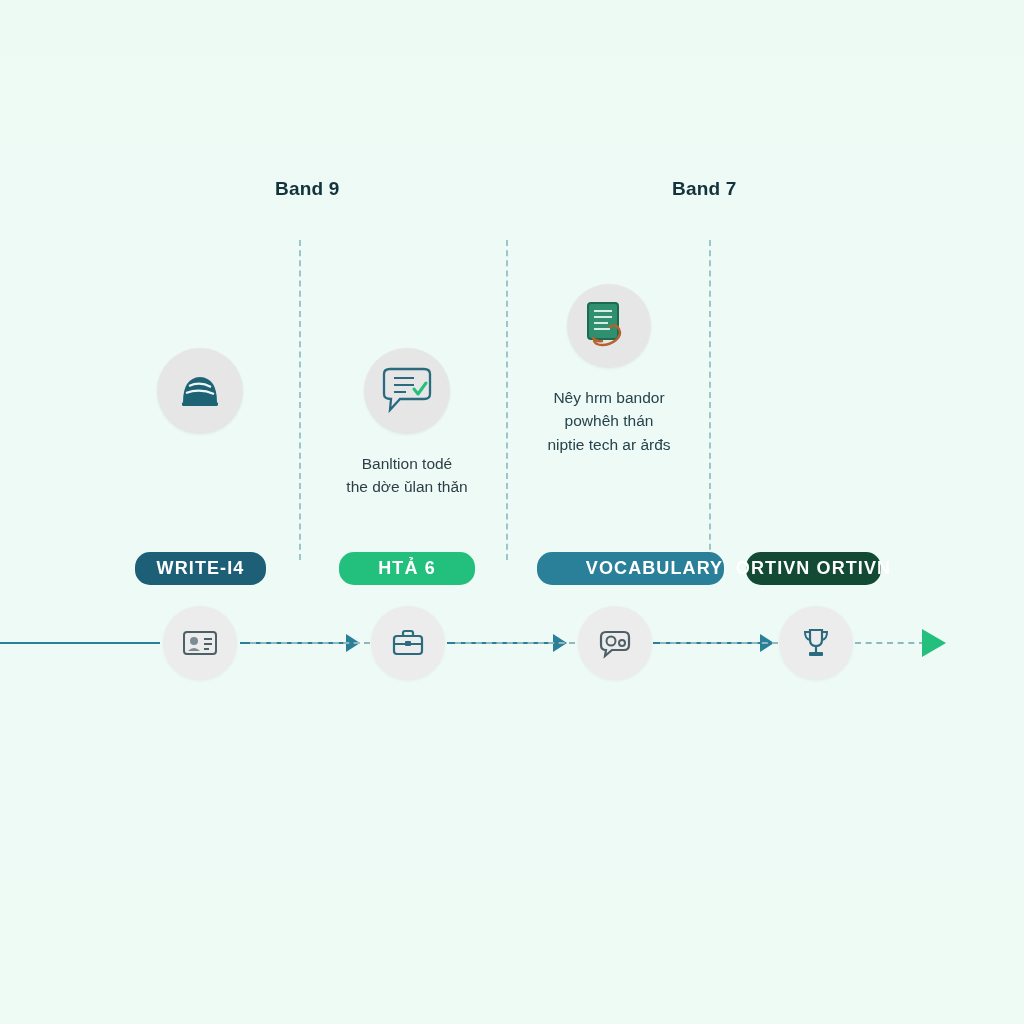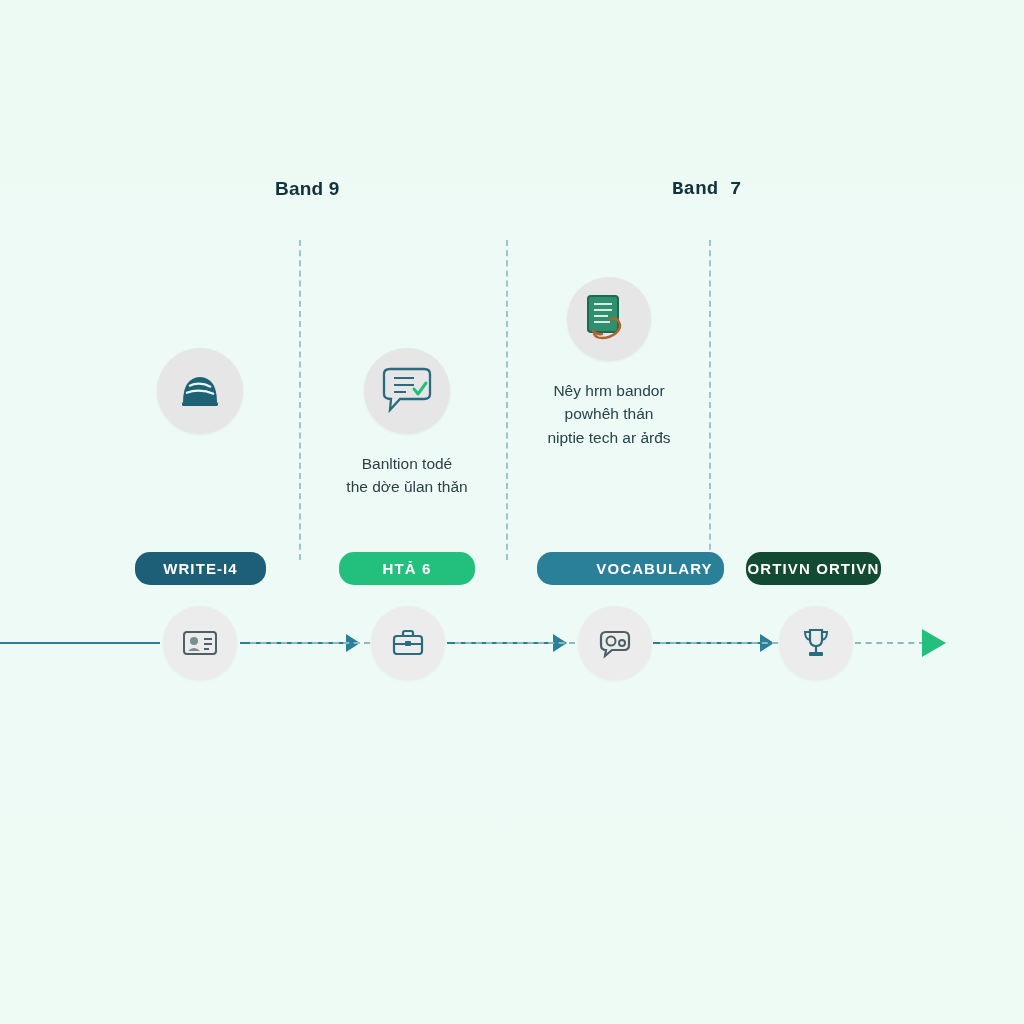--- a/index.html
+++ b/index.html
@@ -23,21 +23,21 @@
   
   .band-label {
     position: absolute;
     font-size: 19px;
     font-weight: bold;
     color: #12323c;
     letter-spacing: 0.2px;
     white-space: nowrap;
   }
   #band-6 { left: 275px; top: 178px; }
-  #band-7 { left: 672px; top: 178px; font-family: Liberation Mono, monospace; }
+  #band-7 { left: 672px; top: 178px; }
 
   
   .v-divider {
     position: absolute;
     width: 0;
     border-left: 2px dashed #9fc4c9;
     top: 240px;
     height: 320px;
   }
   #div-1 { left: 299px; }
@@ -47,21 +47,21 @@
   
   .column {
     position: absolute;
     width: 210px;
     display: flex;
     flex-direction: column;
     align-items: center;
   }
   #col-1 { left: 95px; top: 348px; }
   #col-2 { left: 302px; top: 348px; }
-  #col-3 { left: 504px; top: 277px; }
+  #col-3 { left: 504px; top: 284px; }
   #col-4 { left: 709px; top: 268px; }
 
   .circle-icon {
     width: 86px;
     height: 86px;
     border-radius: 50%;
     background: #e6e6e6;
     display: flex;
     align-items: center;
     justify-content: center;
@@ -81,21 +81,21 @@
 
   
   .pill {
     position: absolute;
     height: 33px;
     border-radius: 15px;
     display: flex;
     align-items: center;
     justify-content: center;
     color: #ffffff;
-    font-size: 15px;
+    font-size: 18px;
     font-weight: bold;
     letter-spacing: 1.1px;
     white-space: nowrap;
   }
   #pill-1 { left: 135px; top: 552px; width: 131px; background: #1d5f77; }
   #pill-2 { left: 339px; top: 552px; width: 136px; background: #22c07c; }
   #pill-3 { left: 537px; top: 552px; width: 139px; background: #2a7f99; padding-left: 48px; }
   #pill-4 { left: 746px; top: 552px; width: 135px; background: #124a33; }
 
   

